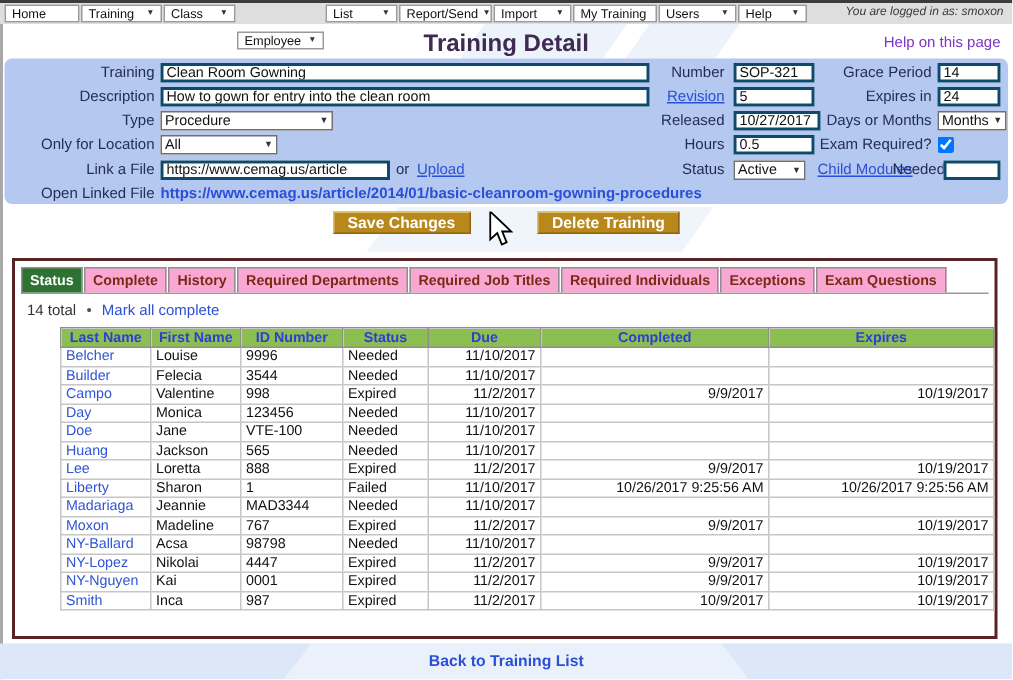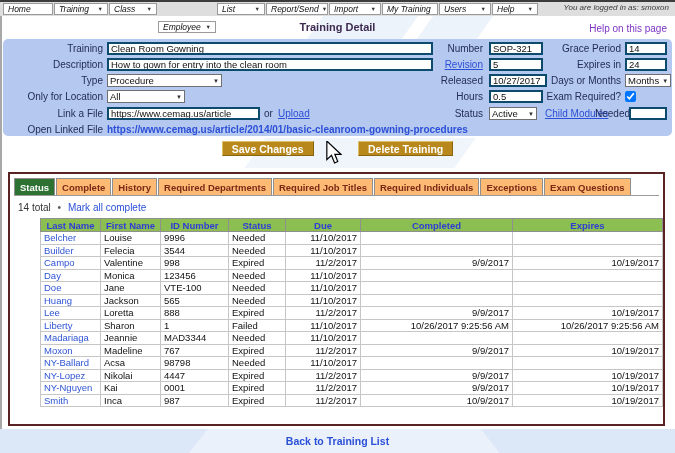--- a/index.html
+++ b/index.html
@@ -5,34 +5,34 @@
   * { box-sizing: border-box; margin: 0; padding: 0; }
   html,body { width:675px; height:453px; }
   body { font-family:"Liberation Sans", sans-serif; }
   .screen { position:relative; width:675px; height:453px; background:#ffffff; overflow:hidden; }
 
   
   .swoosh { position:absolute; background:#dde9f8; opacity:.55; transform:skewX(-35deg); }
 
   
   .menubar { position:absolute; top:0; left:0; right:0; height:16px; background:#dedede;
-             border-top:2px solid #3c3c3c; display:flex; align-items:center; padding-left:3px;font-style:italic; }
+             border-top:2px solid #3c3c3c; display:flex; align-items:center; padding-left:3px; }
   .menu-item { height:12px; background:#fff; border:1px solid #9a9a9a; margin-right:1px;
                display:flex; align-items:center; justify-content:space-between;
                font-size:8.5px; color:#111; padding:0 4px; cursor:default; }
   .menu-item .caret { font-size:5.5px; color:#333; margin-left:3px; }
   .login { position:absolute; top:3px; right:6px; font-size:8px; font-style:italic; color:#3a3a3a; }
 
   
   .header { position:absolute; top:16px; left:0; right:0; height:23px; }
   .logo { position:absolute; left:6px; top:4px; color:#776418; white-space:nowrap;margin-top:48px; }
   .logo-mark { font-family:"DejaVu Serif", serif; font-style:italic; font-weight:bold; font-size:14px; margin-right:2px; }
   .logo-text { font-family:"DejaVu Serif", serif; font-weight:bold; font-size:11.5px; letter-spacing:1px; }
   .title { position:absolute; left:50%; transform:translateX(-50%); top:5px;
-           font-size:11px; font-weight:bold; color:#3f2a52; }
+           font-size:16px; font-weight:bold; color:#3f2a52; }
   .help { position:absolute; right:8px; top:7px; font-size:10px; color:#7d35c5; cursor:pointer; }
 
   
   .formpanel { position:absolute; top:39px; left:3px; width:669px; height:97px;
                background:#b5c8ef; border-radius:5px; font-size:10px; color:#232d5a; }
   .lbl { position:absolute; width:100px; text-align:right; line-height:14px; }
   .lbl.c2 { left:385px; width:95px; }
   .lbl.c3 { left:530px; width:88px; }
   .inp { position:absolute; height:13px; border:2px solid #0c4a6e; background:#fff;
          font-family:"Liberation Sans", sans-serif; font-size:9.5px; padding:0 2px; color:#111; }
@@ -51,21 +51,21 @@
              font-family:"Liberation Sans", sans-serif;
              border:1px solid #8a6510; border-top-color:#e0c066; border-left-color:#e0c066;
              padding:1px 9px 0; margin:0 20px; cursor:pointer; }
 
   .cursor { position:absolute; left:325px; top:141px; z-index:50; }
 
   
   .panel { position:absolute; top:172px; left:8px; width:657px; height:254px;
            background:#fff; border:2px solid #5a2323; }
   .tabrow { position:absolute; top:4px; left:4px; right:4px; display:flex; border-bottom:1px solid #9a9a9a; }
-  .tab { font-size:9.5px; font-weight:bold; padding:3px 5px 2px; background:#fdba74; color:#7b2815;
+  .tab { font-size:9.5px; font-weight:bold; padding:3px 5px 2px; background:#f9a8d4; color:#7b2815;
          border:1px solid #8f8f8f; border-bottom:none; margin-right:1px; white-space:nowrap; cursor:pointer; }
   .tab.active { background:#2e7233; color:#fff; }
   .listbar { position:absolute; top:28px; left:8px; font-size:10px; color:#333; }
   .listbar .dot { color:#555; margin:0 4px; }
   .listbar a { color:#2b4fd7; cursor:pointer; }
 
   table.roster { position:absolute; top:44px; left:30px; width:622px; border-collapse:collapse;
                  table-layout:fixed; font-size:9.5px; }
   table.roster th { background:#8cbf52; color:#2e3dd6; font-weight:bold; text-align:center;
                     border:1px solid #8f8f8f; height:13px; padding:0 2px; overflow:hidden; cursor:pointer; }

